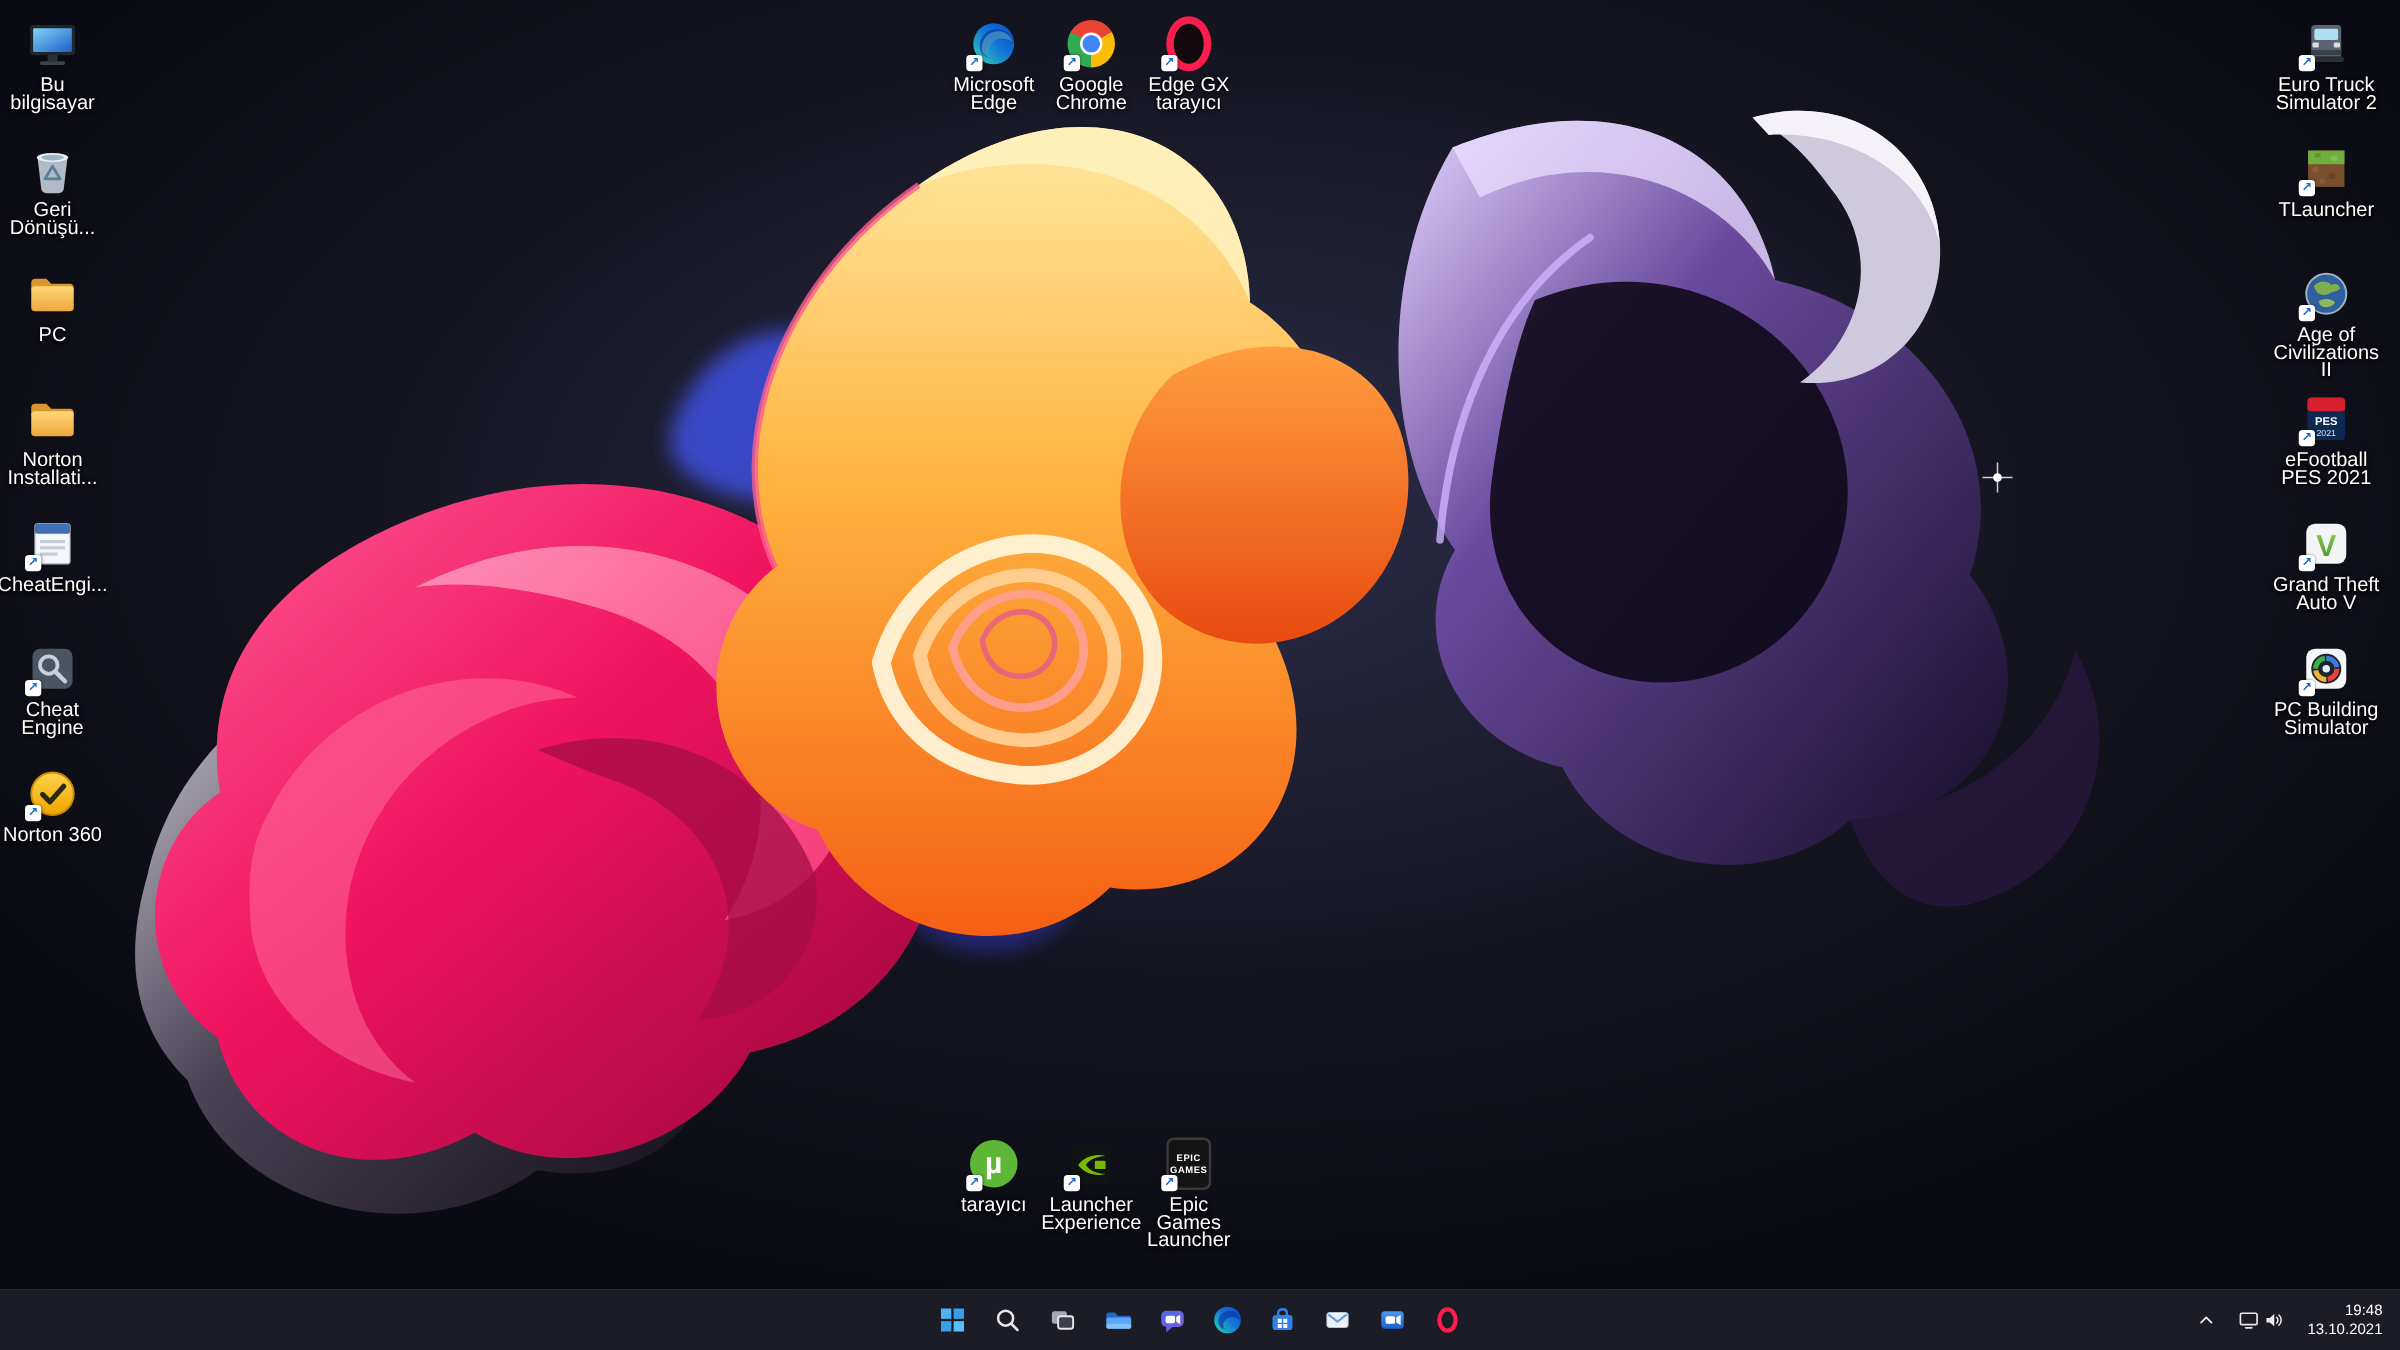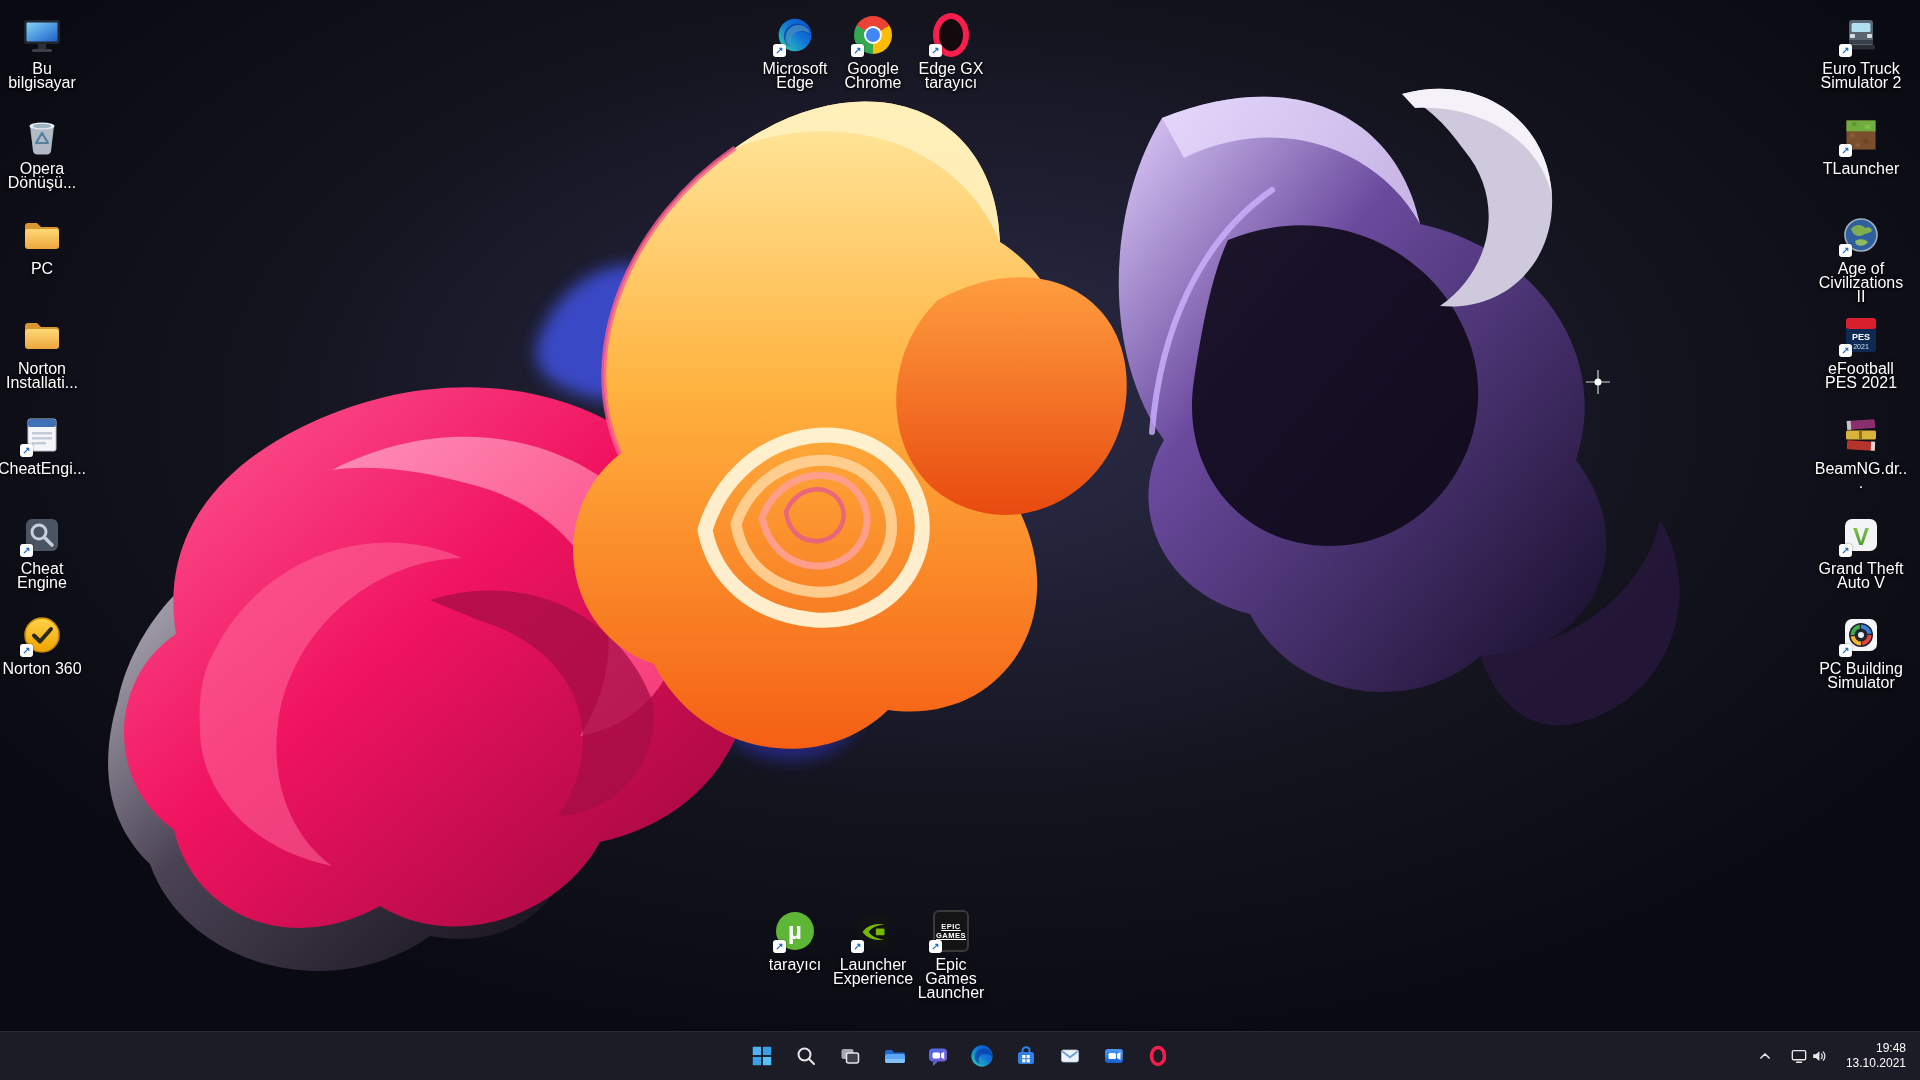--- a/index.html
+++ b/index.html
@@ -36,21 +36,21 @@
   
   .chrome-icon{width:38px;height:38px;border-radius:50%;position:relative;
     background:conic-gradient(from 60deg,#fbbc05 0 120deg,#34a853 0 240deg,#ea4335 0 360deg);}
   .chrome-icon::after{content:"";position:absolute;left:50%;top:50%;width:14px;height:14px;
     margin:-9.5px 0 0 -9.5px;background:#4285f4;border:2.5px solid #fff;border-radius:50%;}
   .opera-ring{width:24px;height:32px;border:6px solid #fa1e4e;border-radius:50%;background:#14090d;}
   .utorrent-circle{width:38px;height:38px;border-radius:50%;background:#5eb636;color:#fff;
     display:flex;align-items:center;justify-content:center;font-size:24px;font-weight:bold;line-height:1;}
   .epic-tile{width:32px;height:38px;background:#141414;border:2px solid #3a3a3a;border-radius:6px;
     display:flex;flex-direction:column;align-items:center;justify-content:center;color:#fff;}
-  .epic-tile div{font-size:7.5px;font-weight:bold;letter-spacing:.5px;line-height:9px;text-decoration:underline;}
+  .epic-tile div{font-size:7.5px;font-weight:bold;letter-spacing:.5px;line-height:9px;}
 
   
   .taskbar{
     position:absolute;left:0;right:0;bottom:0;height:48px;
     background:rgba(30,30,40,0.93);
     border-top:1px solid rgba(255,255,255,0.06);
     backdrop-filter:blur(18px);
     padding-left:12px;
   }
   .tb-center{position:absolute;left:50%;top:4px;transform:translateX(-50%);display:flex;gap:4px;}
@@ -186,21 +186,21 @@
 
   <div class="cell">
     <div class="glyph">
       <svg width="44" height="44" viewBox="0 0 44 44">
         <path d="M10,13 L34,13 L31,38 C30.7,40 29,41.5 27,41.5 L17,41.5 C15,41.5 13.3,40 13,38 Z" fill="#cfd9e4" opacity="0.85"></path>
         <ellipse cx="22" cy="13" rx="12.5" ry="3.6" fill="#e8eef5"></ellipse>
         <ellipse cx="22" cy="13" rx="9.2" ry="2.3" fill="#9fb3c6"></ellipse>
         <path d="M22,20 l6,10 M22,20 l-6,10 M16,30 h12" stroke="#55809f" stroke-width="2.2" stroke-linecap="round" fill="none"></path>
       </svg>
     </div>
-    <div class="label">Opera
+    <div class="label">Geri
 Dönüşü...</div>
   </div>
 
   <div class="cell">
     <div class="glyph">
       <svg width="44" height="44" viewBox="0 0 44 44">
         <path d="M5,13 C5,11.3 6.3,10 8,10 h9 l4,4 h15 c1.7,0 3,1.3 3,3 v2 H5 Z" fill="#d9952e"></path>
         <rect x="5" y="16" width="34" height="20" rx="3" fill="url(#foldG)"></rect>
       </svg>
     </div>
@@ -339,37 +339,20 @@
         <rect x="7" y="5" width="30" height="11" rx="3" fill="#d81f2e"></rect>
         <rect x="7" y="12" width="30" height="3" fill="#d81f2e"></rect>
         <text x="22" y="27" font-size="9" font-weight="bold" fill="#ffffff" text-anchor="middle">PES</text>
         <text x="22" y="36" font-size="7" fill="#cfe0f2" text-anchor="middle">2021</text>
       </svg>
       <span class="sc">↗</span>
     </div>
     <div class="label">eFootball PES 2021</div>
   </div>
 
-  <div class="cell">
-    <div class="glyph">
-      <svg width="44" height="44" viewBox="0 0 44 44">
-        <g transform="rotate(-4 22 12)">
-            <rect x="8" y="7" width="28" height="9" rx="1.5" fill="#8a2f6e"></rect>
-            <rect x="8" y="7" width="4" height="9" fill="#c8c2cc"></rect>
-          </g>
-        <rect x="7" y="17.5" width="30" height="9" rx="1.5" fill="#d8b23a"></rect>
-          <rect x="20" y="17.5" width="3" height="9" fill="#8a6f1e"></rect>
-        <g transform="rotate(3 22 32)">
-            <rect x="8" y="28" width="28" height="9" rx="1.5" fill="#b5332a"></rect>
-            <rect x="32" y="28" width="4" height="9" fill="#e0d8d4"></rect>
-          </g>
-      </svg>
-    </div>
-    <div class="label">BeamNG.dr...</div>
-  </div>
 
   <div class="cell">
     <div class="glyph">
       <svg width="44" height="44" viewBox="0 0 44 44">
         <rect x="6" y="6" width="32" height="32" rx="7" fill="#f2f4f6"></rect>
         <text x="22" y="32" font-size="24" font-weight="bold" fill="url(#gtaG)" text-anchor="middle">V</text>
       </svg>
       <span class="sc">↗</span>
     </div>
     <div class="label">Grand Theft Auto V</div>

